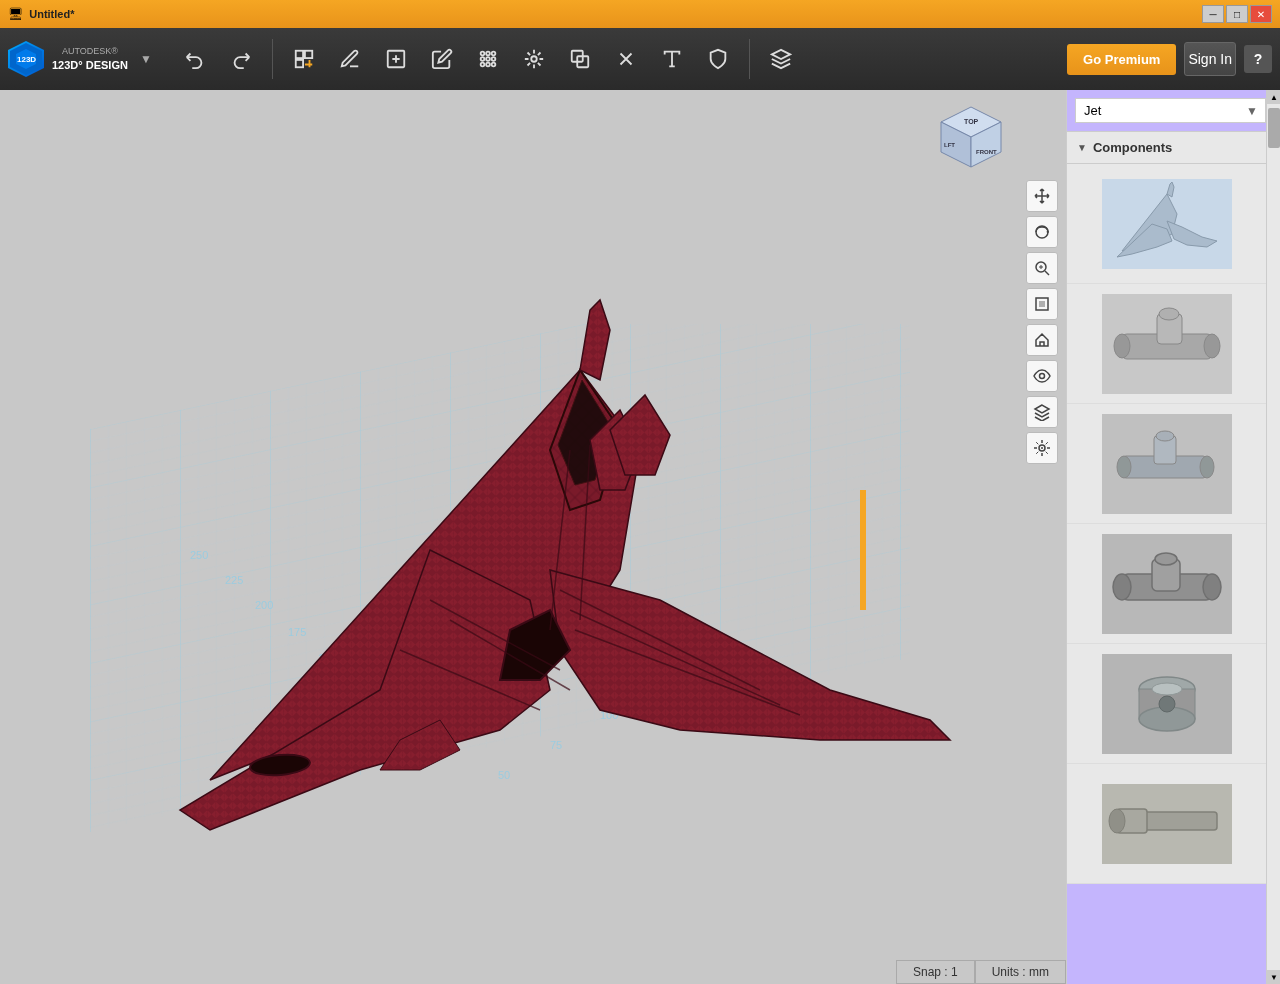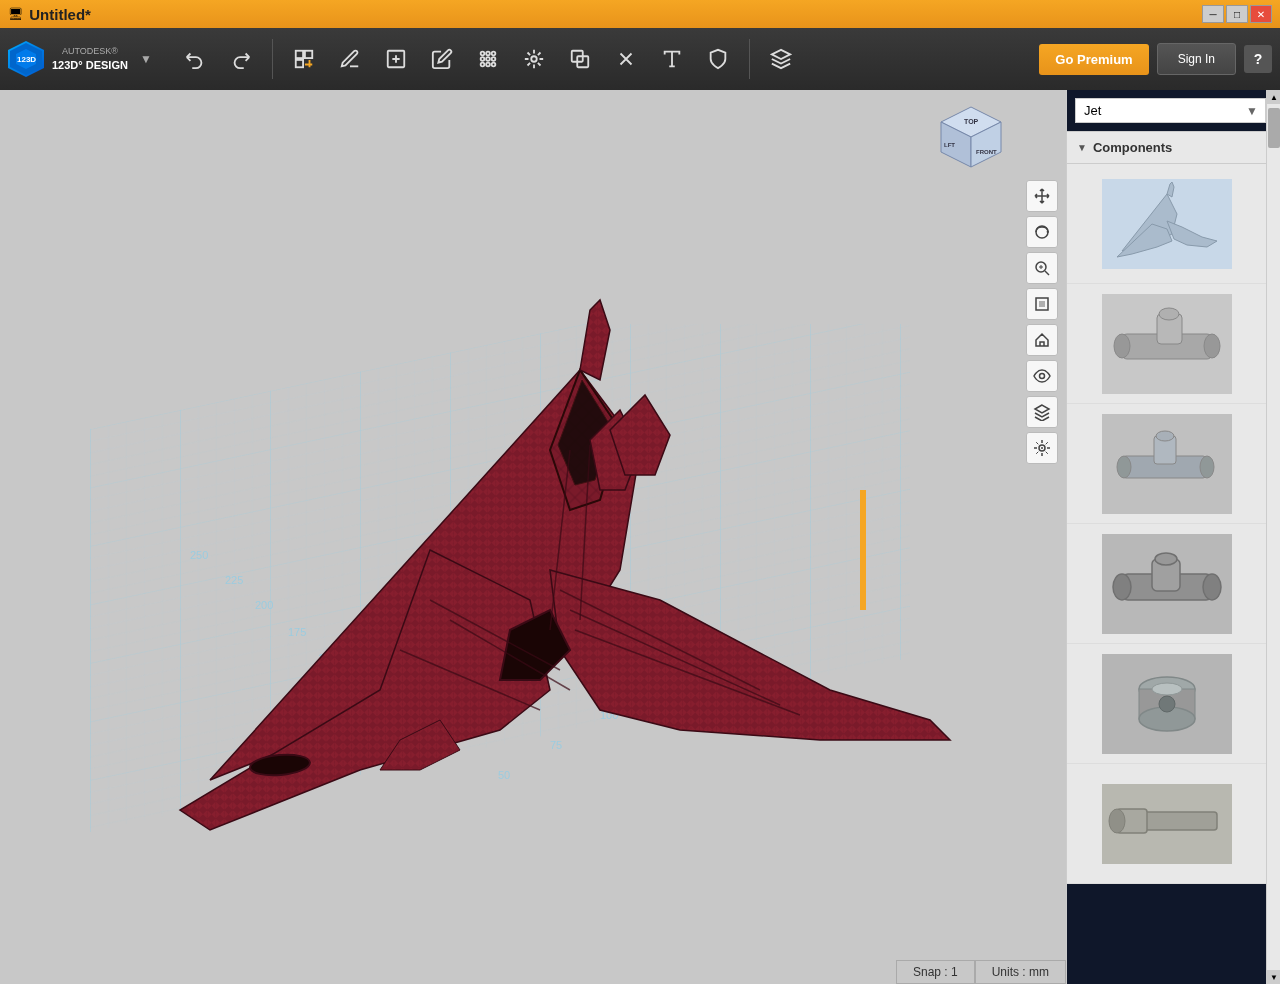--- a/index.html
+++ b/index.html
@@ -6,21 +6,21 @@
     body { width: 1280px; height: 984px; overflow: hidden; font-family: Arial, sans-serif; background: #d0d0d0; }
 
     
     #titlebar {
       width: 100%; height: 28px;
       background: linear-gradient(to bottom, #f5a623, #e8931a);
       display: flex; align-items: center; padding: 0 8px;
       justify-content: space-between;
     }
     #titlebar-left { display: flex; align-items: center; gap: 6px; }
-    #titlebar-title { color: #222; font-size: 15px; font-weight: bold; }
+    #titlebar-title { color: #222; font-size: 11px; font-weight: bold; }
     #titlebar-controls { display: flex; gap: 2px; }
     .title-btn {
       width: 22px; height: 18px; background: #ccc; border: 1px solid #999;
       display: flex; align-items: center; justify-content: center; font-size: 10px; cursor: pointer;
     }
     .title-btn.close { background: #e74c3c; color: white; }
 
     
     #toolbar {
       width: 100%; height: 62px;
@@ -50,21 +50,21 @@
     .tool-btn svg { width: 22px; height: 22px; }
 
     #toolbar-right { margin-left: auto; display: flex; align-items: center; gap: 8px; }
     .premium-btn {
       background: linear-gradient(to bottom, #f5a623, #e8931a);
       color: white; border: none; padding: 8px 16px; font-size: 13px;
       font-weight: bold; cursor: pointer; border-radius: 3px;
     }
     .signin-btn {
       background: linear-gradient(to bottom, #555, #444);
-      color: white; border: 1px solid #666; padding: 8px 20px; font-size: 12px;
+      color: white; border: 1px solid #666; padding: 8px 3px; font-size: 14px;
       cursor: pointer; border-radius: 3px;
     }
     .help-btn {
       width: 28px; height: 28px; background: #555; color: white;
       border: none; cursor: pointer; border-radius: 3px; font-size: 14px; font-weight: bold;
     }
 
     
     #main { display: flex; width: 100%; height: calc(984px - 28px - 62px); }
 
@@ -119,21 +119,21 @@
       display: flex; gap: 0;
     }
     .status-item {
       background: rgba(200,200,200,0.9); border: 1px solid #aaa;
       padding: 4px 16px; font-size: 12px; color: #333;
     }
 
     
     #sidebar {
       width: 200px; height: 100%;
-      background: #0f172a; border-left: 1px solid #ccc;
+      background: #c4b5fd; border-left: 1px solid #ccc;
       display: flex; flex-direction: column;
     }
     #sidebar-header {
       padding: 8px; border-bottom: 1px solid #ccc;
       display: flex; align-items: center;
     }
     #sidebar-dropdown {
       flex: 1; padding: 4px 8px; font-size: 13px;
       background: white; border: 1px solid #ccc; cursor: pointer;
       appearance: none; -webkit-appearance: none;

